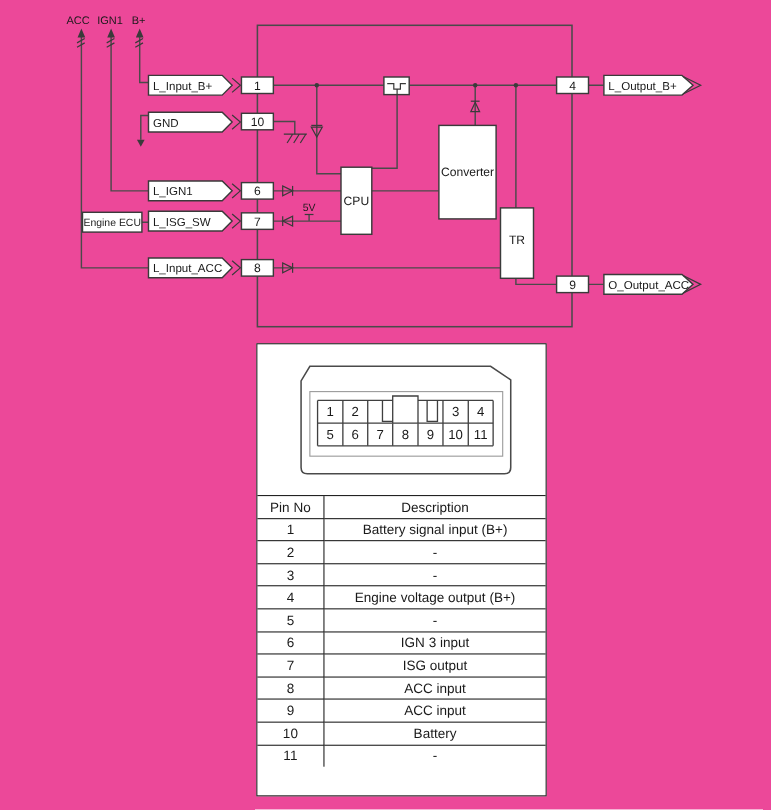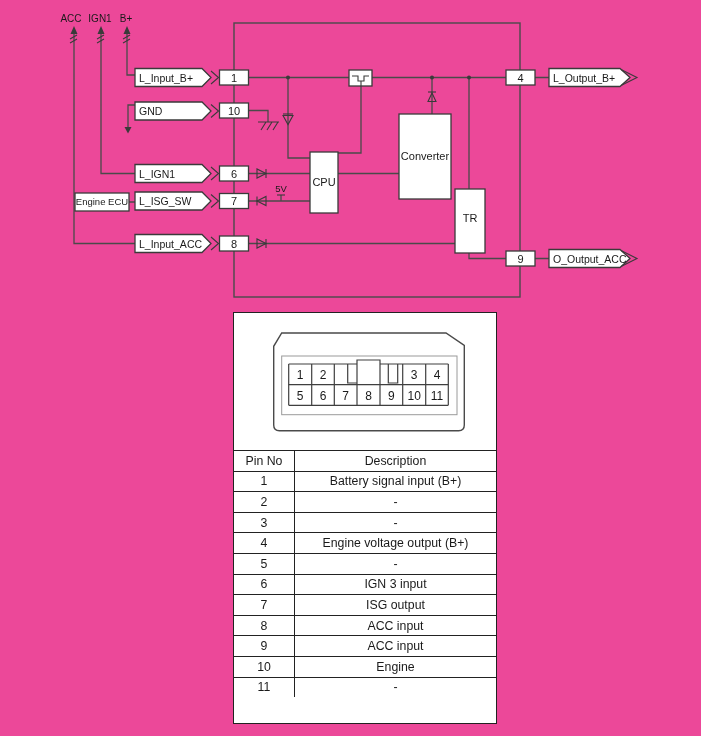--- a/index.html
+++ b/index.html
@@ -266,21 +266,21 @@
       <tr>
         <td class="c1">8</td>
         <td>ACC input</td>
       </tr>
       <tr>
         <td class="c1">9</td>
         <td>ACC input</td>
       </tr>
       <tr>
         <td class="c1">10</td>
-        <td>Engine</td>
+        <td>Battery</td>
       </tr>
       <tr>
         <td class="c1">11</td>
         <td>-</td>
       </tr>
     </tbody>
       </table>
   </div>
 
 </div>

